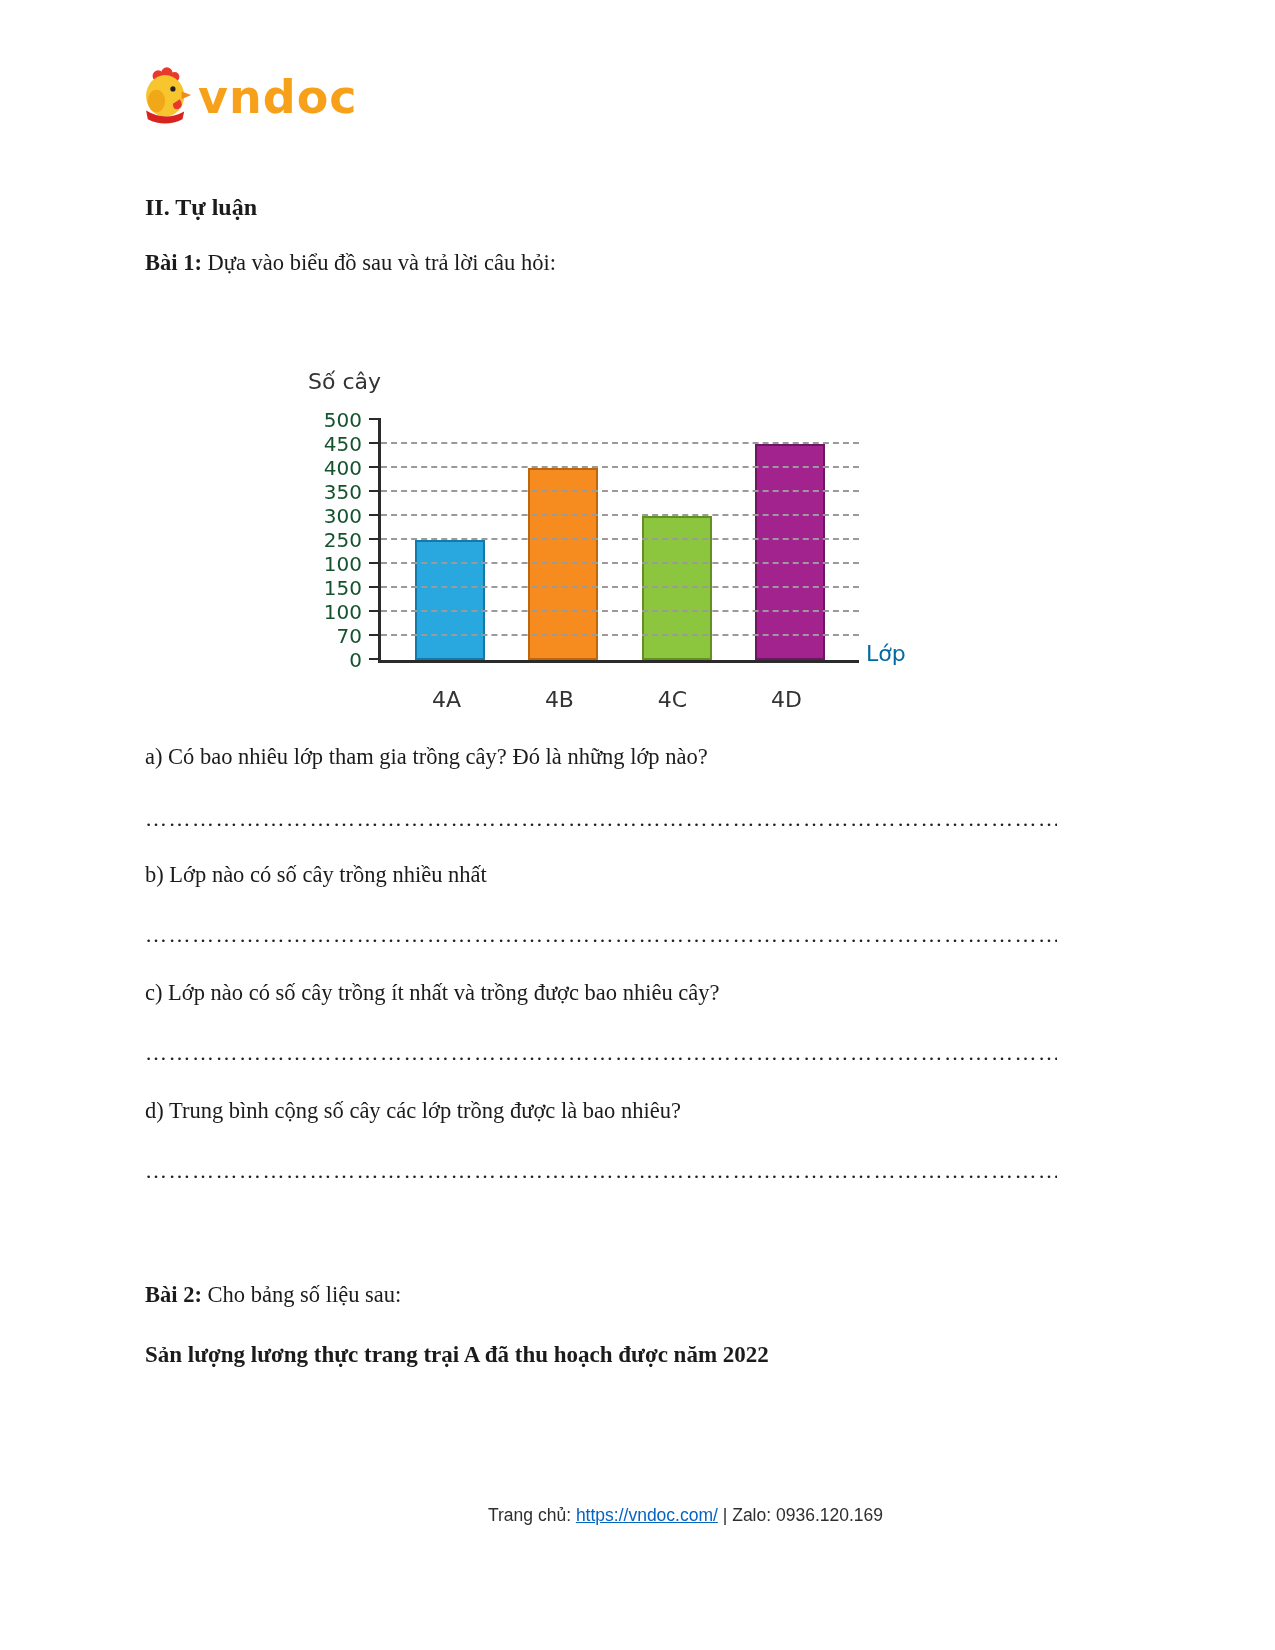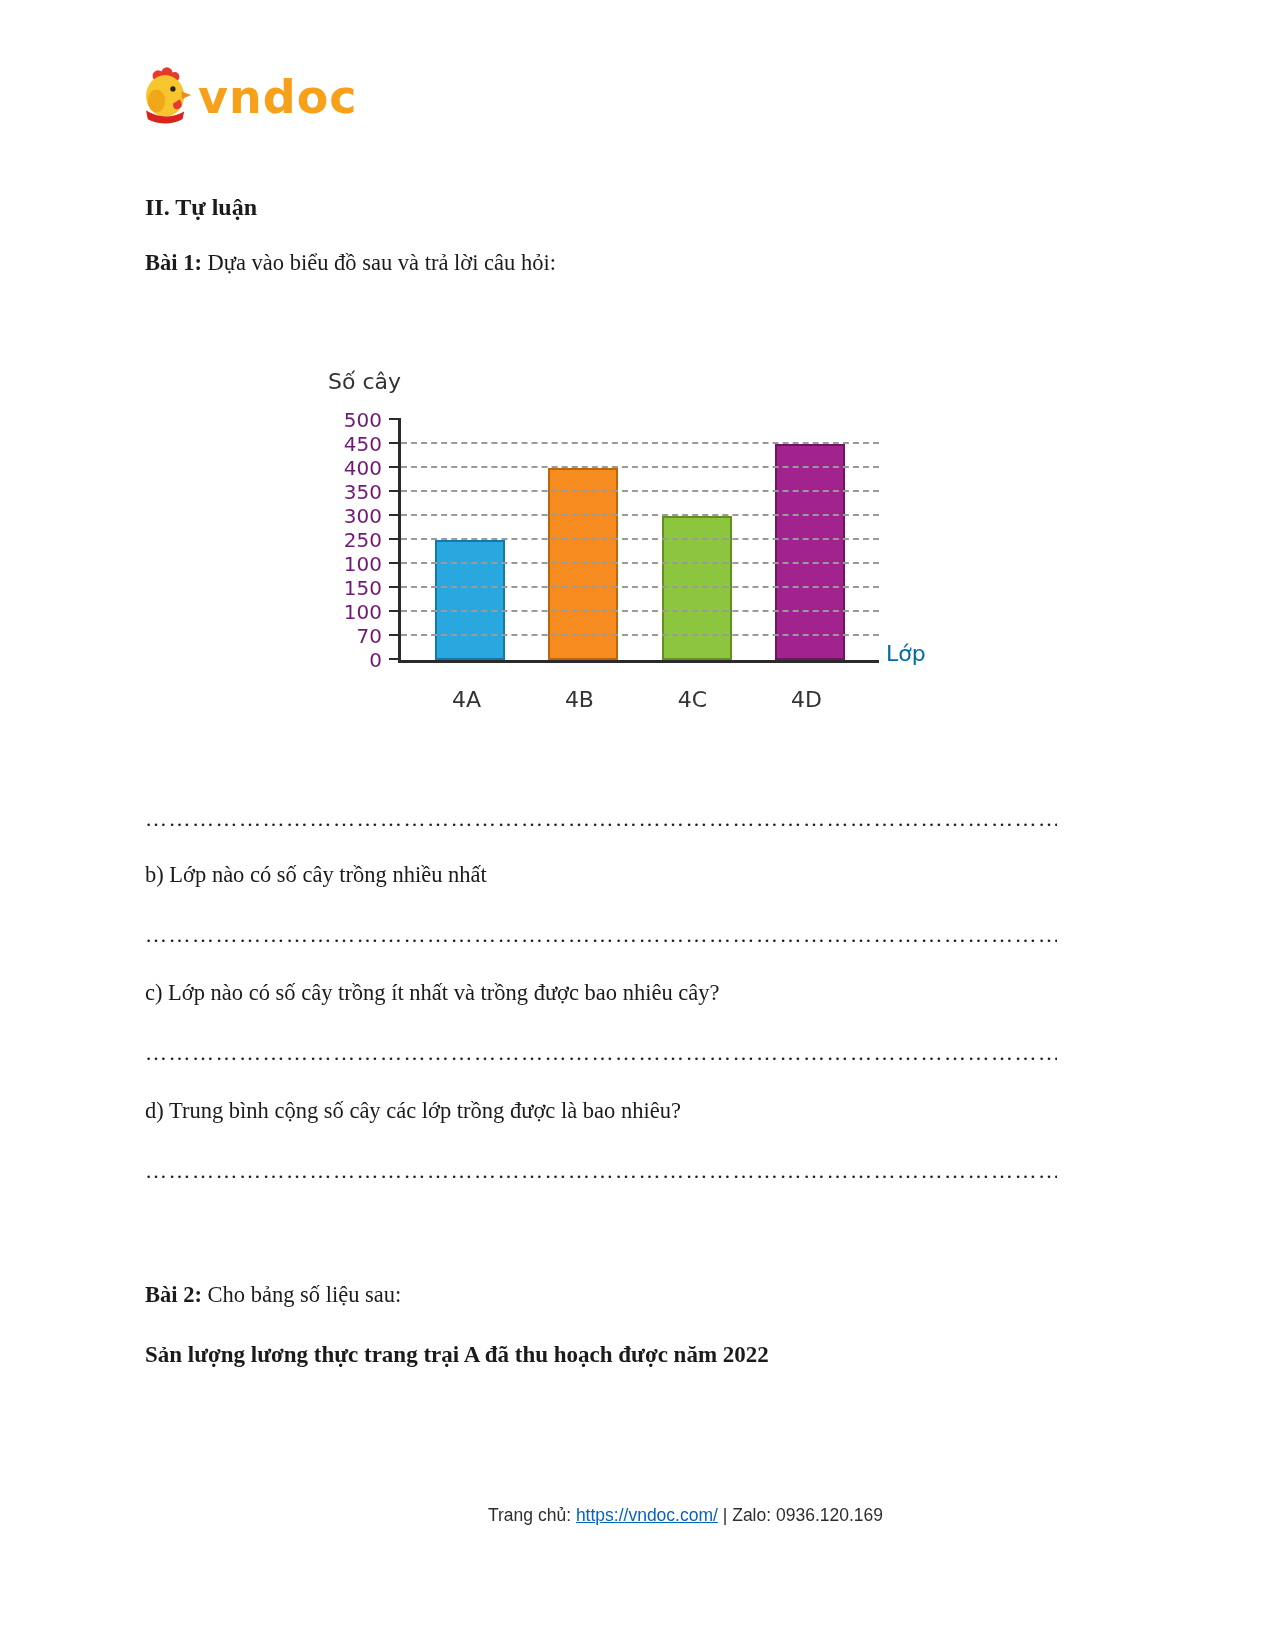--- a/index.html
+++ b/index.html
@@ -17,24 +17,24 @@
 
   
   .h2 { position:absolute; left:145px; top:194px; font-size:24px; font-weight:bold; }
   .bai1 { position:absolute; left:145px; top:250px; font-size:22.5px; }
   .bold { font-weight:bold; }
   .chart-title { position:absolute; left:300px; top:310px; width:620px; text-align:center;
     font-size:23px; font-weight:bold; }
 
   
   .chart { position:absolute; left:300px; top:365px; width:640px; height:360px;
-    font-family:"DejaVu Sans","Liberation Sans",sans-serif; color:#333;margin-left:20px; }
+    font-family:"DejaVu Sans","Liberation Sans",sans-serif; color:#333; }
   .y-axis-title { position:absolute; left:8px; top:4px; font-size:22px; }
   .yticks { position:absolute; left:0; top:55px; width:62px; height:240px; }
-  .ytick { position:absolute; right:0; transform:translateY(50%); font-size:20px; color:#701a75; }
+  .ytick { position:absolute; right:0; transform:translateY(50%); font-size:20px; color:#14532d; }
   .plot-area { position:absolute; left:78px; top:55px; width:478px; height:240px;
     border-left:3px solid #2b2b2b; border-bottom:3px solid #2b2b2b; box-sizing:content-box; }
   .gridline { position:absolute; left:0; right:0; height:0; border-top:2px dashed #9a9a9a; }
   .tickmark { position:absolute; left:-12px; width:12px; height:0; border-top:2px solid #2b2b2b; }
   .bars { position:absolute; left:0; top:0; width:100%; height:100%;
     display:flex; justify-content:space-around; align-items:flex-end; padding:0 12px; box-sizing:border-box; }
   .bar { width:70px; border:2px solid; box-sizing:border-box; }
   .x-axis-title { position:absolute; left:566px; top:276px; font-size:22px; color:#0369a1; }
   .x-labels { position:absolute; left:78px; top:322px; width:478px;
     display:flex; justify-content:space-around; font-size:22px; color:#333; padding:0 12px; box-sizing:border-box; }
@@ -128,20 +128,21 @@
       </div>
     <div class="x-axis-title">Lớp</div>
     <div class="x-labels">
         <div class="xlabel">4A</div>
         <div class="xlabel">4B</div>
         <div class="xlabel">4C</div>
         <div class="xlabel">4D</div>
       </div>
   </div>
 
+  <div class="question" style="top:744px">a) Có bao nhiêu lớp tham gia trồng cây? Đó là những lớp nào?</div>
   <div class="dots" style="top:806px">………………………………………………………………………………………………………………………………………………………………………………………………………………………………………………</div>
 
   <div class="question" style="top:862px">b) Lớp nào có số cây trồng nhiều nhất</div>
   <div class="dots" style="top:922px">………………………………………………………………………………………………………………………………………………………………………………………………………………………………………………</div>
 
   <div class="question" style="top:980px">c) Lớp nào có số cây trồng ít nhất và trồng được bao nhiêu cây?</div>
   <div class="dots" style="top:1040px">………………………………………………………………………………………………………………………………………………………………………………………………………………………………………………</div>
 
   <div class="question" style="top:1098px">d) Trung bình cộng số cây các lớp trồng được là bao nhiêu?</div>
   <div class="dots" style="top:1158px">………………………………………………………………………………………………………………………………………………………………………………………………………………………………………………</div>

